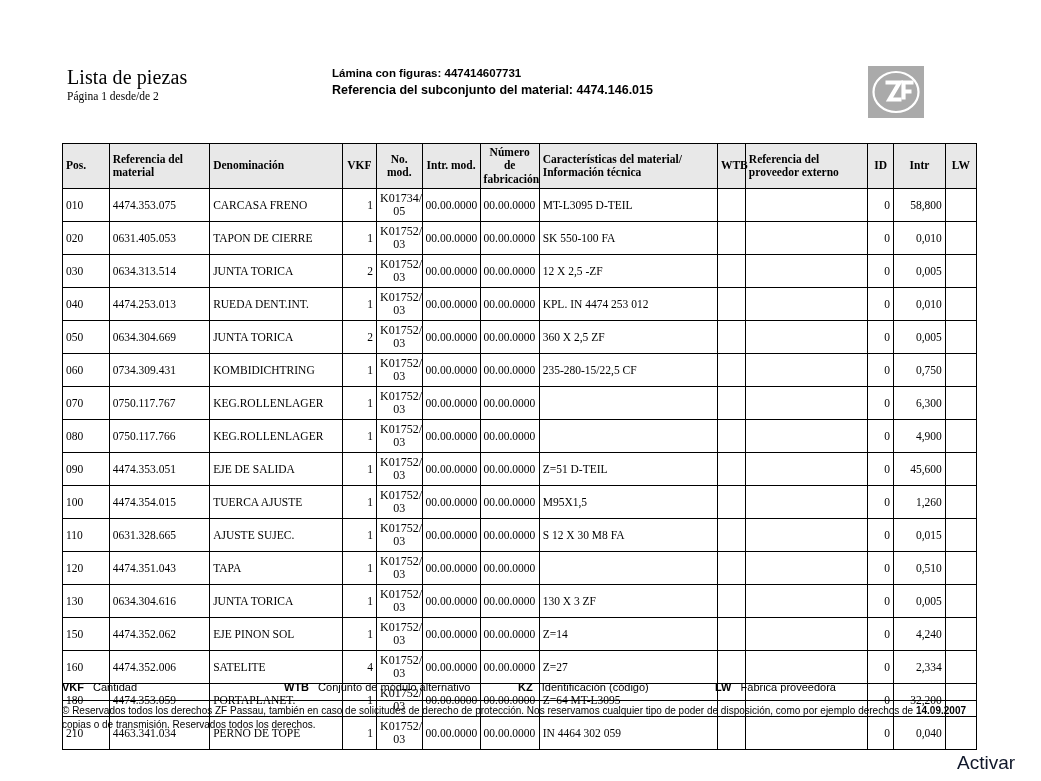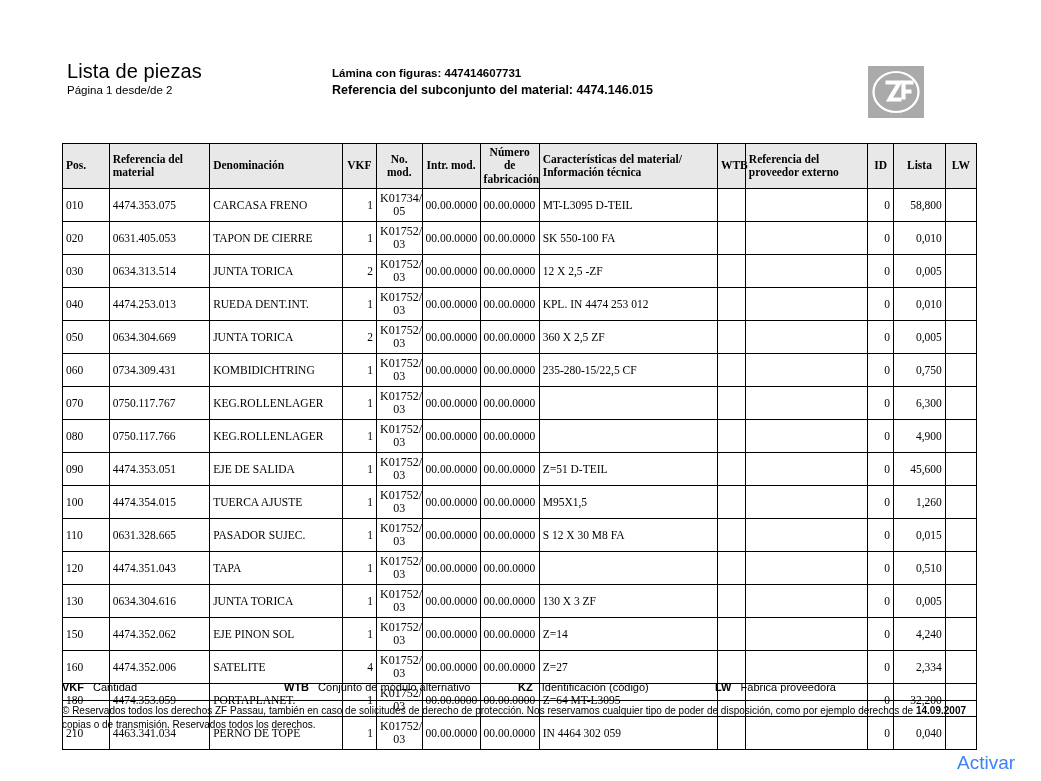--- a/index.html
+++ b/index.html
@@ -20,21 +20,22 @@
   #header {
     position: absolute;
     left: 0;
     top: 0;
     width: 1041px;
     height: 136px;
   }
   #title-block {
     position: absolute;
     left: 67px;
-    top: 60px;
+    top: 66px;
+    font-family: Liberation Serif, serif;
   }
   #doc-title {
     font-size: 20px;
     font-weight: normal;
     line-height: 22px;
     letter-spacing: 0.1px;
     white-space: nowrap;
   }
   #doc-subtitle {
     font-size: 11.5px;
@@ -186,21 +187,21 @@
   #copyright .cdate {
     font-weight: bold;
   }
 
   
   #watermark {
     position: absolute;
     left: 957px;
     top: 752px;
     font-size: 19px;
-    color: #3b82f6;
+    color: #0f172a;
     white-space: nowrap;
   }
 </style>
 </head>
 <body>
 
 <div id="header">
 
   <div id="title-block">
     <div id="doc-title">Lista de piezas</div>
@@ -250,21 +251,21 @@
       <th>Referencia del material</th>
       <th>Denominación</th>
       <th class="ctr">VKF</th>
       <th class="ctr">No. mod.</th>
       <th class="ctr">Intr. mod.</th>
       <th class="ctr">Número de fabricación</th>
       <th>Características del material/ Información técnica</th>
       <th class="ctr">WTB</th>
       <th>Referencia del proveedor externo</th>
       <th class="ctr">ID</th>
-      <th class="ctr">Lista</th>
+      <th class="ctr">Intr</th>
       <th class="ctr">LW</th>
     </tr>
   </thead>
   <tbody id="table-body">
       <tr>
         <td>010</td>
         <td>4474.353.075</td>
         <td>CARCASA FRENO</td>
         <td class="qty">1</td>
         <td class="modno">K01734/ 05</td>
@@ -408,21 +409,21 @@
         <td>M95X1,5</td>
         <td></td>
         <td></td>
         <td class="qty">0</td>
         <td class="num-right">1,260</td>
         <td></td>
       </tr>
       <tr>
         <td>110</td>
         <td>0631.328.665</td>
-        <td>PASADOR SUJEC.</td>
+        <td>AJUSTE SUJEC.</td>
         <td class="qty">1</td>
         <td class="modno">K01752/ 03</td>
         <td class="inum">00.00.0000</td>
         <td class="inum">00.00.0000</td>
         <td>S 12 X 30 M8 FA</td>
         <td></td>
         <td></td>
         <td class="qty">0</td>
         <td class="num-right">0,015</td>
         <td></td>

